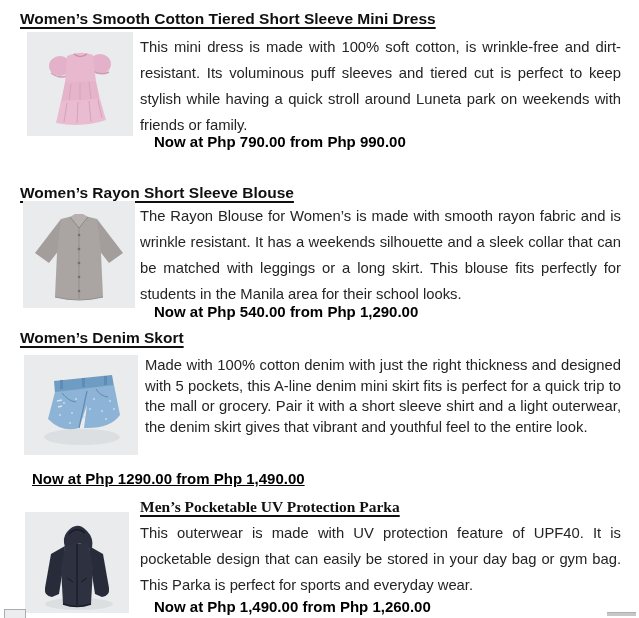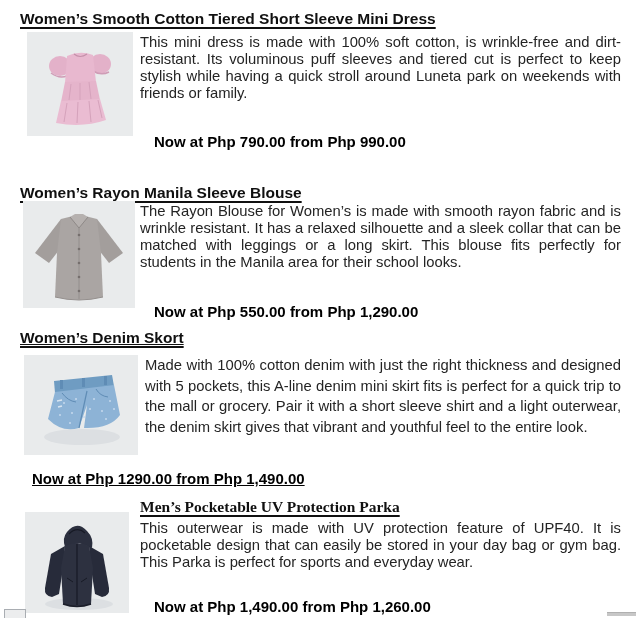--- a/index.html
+++ b/index.html
@@ -3,21 +3,21 @@
 <meta charset="utf-8">
 <style>
   html,body { margin:0; padding:0; background:#ffffff; }
   .page {
     position:relative; width:639px; height:618px; background:#ffffff;
     overflow:hidden; font-family:"Liberation Sans", sans-serif; color:#222;
   }
   .title { position:absolute; margin:0; font-size:15.5px; font-weight:700; color:#101010; white-space:nowrap; }
   .title .u { text-decoration:underline; text-decoration-thickness:1.5px; text-underline-offset:3px; }
   .desc {
-    position:absolute; margin:0; font-size:14.8px; line-height:17px;
+    position:absolute; margin:0; font-size:14.8px; line-height:26px;
     text-align:justify; color:#242424;
   }
   .desc3 { line-height:20.5px; }
   .price { position:absolute; margin:14px; font-size:15px; font-weight:700; color:#000000; white-space:nowrap;text-align:center; }
   .pimg { position:absolute; margin:0; background:#e9ebec; }
   .pimg svg { display:block; width:100%; height:100%; }
   .frag-img {
     position:absolute; left:4px; top:609px; width:20px; height:9px;
     background:#ecedee; border:1px solid #a9adb2; border-bottom:none;
   }
@@ -49,45 +49,45 @@
         <path d="M44 52 l-2 16 M53 51 l0 17 M62 50 l2 17" stroke="#d5a2bb" stroke-width="1" fill="none"></path>
         <path d="M40 71 l-3 19 M51 70 l-1 21 M62 69 l2 21 M71 68 l4 18" stroke="#d5a2bb" stroke-width="1" fill="none"></path>
       </svg>
     </figure>
     <p class="desc" style="left:140px; top:34px; width:481px;">This mini dress is made with 100% soft cotton, is wrinkle-free and dirt-resistant. Its voluminous puff sleeves and tiered cut is perfect to keep stylish while having a quick stroll around Luneta park on weekends with friends or family.</p>
     <p class="price" style="left:140px; top:119px;">Now at Php 790.00 from Php 990.00</p>
   </section>
 
   <section>
     <h2 class="title" style="left:20px; top:184px;">
-      <span class="u">Women’s Rayon Manila Sleeve Blouse</span>
+      <span class="u">Women’s Rayon Short Sleeve Blouse</span>
     </h2>
     <figure class="pimg" style="left:23px; top:201px; width:112px; height:107px;">
       <svg viewBox="0 0 112 107">
         <rect width="112" height="107" fill="#e9ebec"></rect>
         <path d="M38 18 L12 52 L26 62 L40 44 Z" fill="#a39e9c"></path>
         <path d="M74 18 L100 52 L86 62 L72 44 Z" fill="#a39e9c"></path>
         <path d="M38 18 Q56 12 74 18 L78 52 L80 96 Q56 102 32 96 L34 52 Z" fill="#aaa5a3"></path>
         <path d="M47 16 L56 27 L65 16 L60 13 L52 13 Z" fill="#b6b1af"></path>
         <path d="M47 16 L56 27 L65 16" stroke="#8e8987" stroke-width="1" fill="none"></path>
         <line x1="56" y1="27" x2="56" y2="98" stroke="#938e8c" stroke-width="1"></line>
         <circle cx="56" cy="34" r="1.3" fill="#756f6d"></circle>
         <circle cx="56" cy="48" r="1.3" fill="#756f6d"></circle>
         <circle cx="56" cy="62" r="1.3" fill="#756f6d"></circle>
         <circle cx="56" cy="76" r="1.3" fill="#756f6d"></circle>
         <circle cx="56" cy="90" r="1.3" fill="#756f6d"></circle>
         <path d="M32 96 Q56 102 80 96" stroke="#948f8d" stroke-width="1" fill="none"></path>
       </svg>
     </figure>
-    <p class="desc" style="left:140px; top:203px; width:481px;">The Rayon Blouse for Women’s is made with smooth rayon fabric and is wrinkle resistant. It has a relaxed silhouette and a sleek collar that can be matched with leggings or a long skirt. This blouse fits perfectly for students in the Manila area for their school looks.</p>
-    <p class="price" style="left:140px; top:289px;">Now at Php 550.00 from Php 1,290.00</p>
+    <p class="desc" style="left:140px; top:203px; width:481px;">The Rayon Blouse for Women’s is made with smooth rayon fabric and is wrinkle resistant. It has a weekends silhouette and a sleek collar that can be matched with leggings or a long skirt. This blouse fits perfectly for students in the Manila area for their school looks.</p>
+    <p class="price" style="left:140px; top:289px;">Now at Php 540.00 from Php 1,290.00</p>
   </section>
 
   <section>
-    <h2 class="title" style="left:20px; top:329px;text-decoration:underline;">
+    <h2 class="title" style="left:20px; top:329px;">
       <span class="u">Women’s Denim Skort</span>
     </h2>
     <figure class="pimg" style="left:24px; top:355px; width:114px; height:100px;">
       <svg viewBox="0 0 114 100">
         <rect width="114" height="100" fill="#e9ebec"></rect>
         <ellipse cx="58" cy="82" rx="38" ry="8" fill="#dcdfe2"></ellipse>
         <path d="M30 26 L88 20 L90 31 L31 38 Z" fill="#6f9cc2"></path>
         <path d="M31 37 L90 30 L96 60 Q86 74 60 73 L63 50 L55 73 Q38 78 24 64 Z" fill="#8db3d6"></path>
         <path d="M63 36 L55 73" stroke="#5f8cb5" stroke-width="1.2" fill="none"></path>
         <path d="M38 38 q6 8 14 9" stroke="#5f8cb5" stroke-width="1" fill="none"></path>

